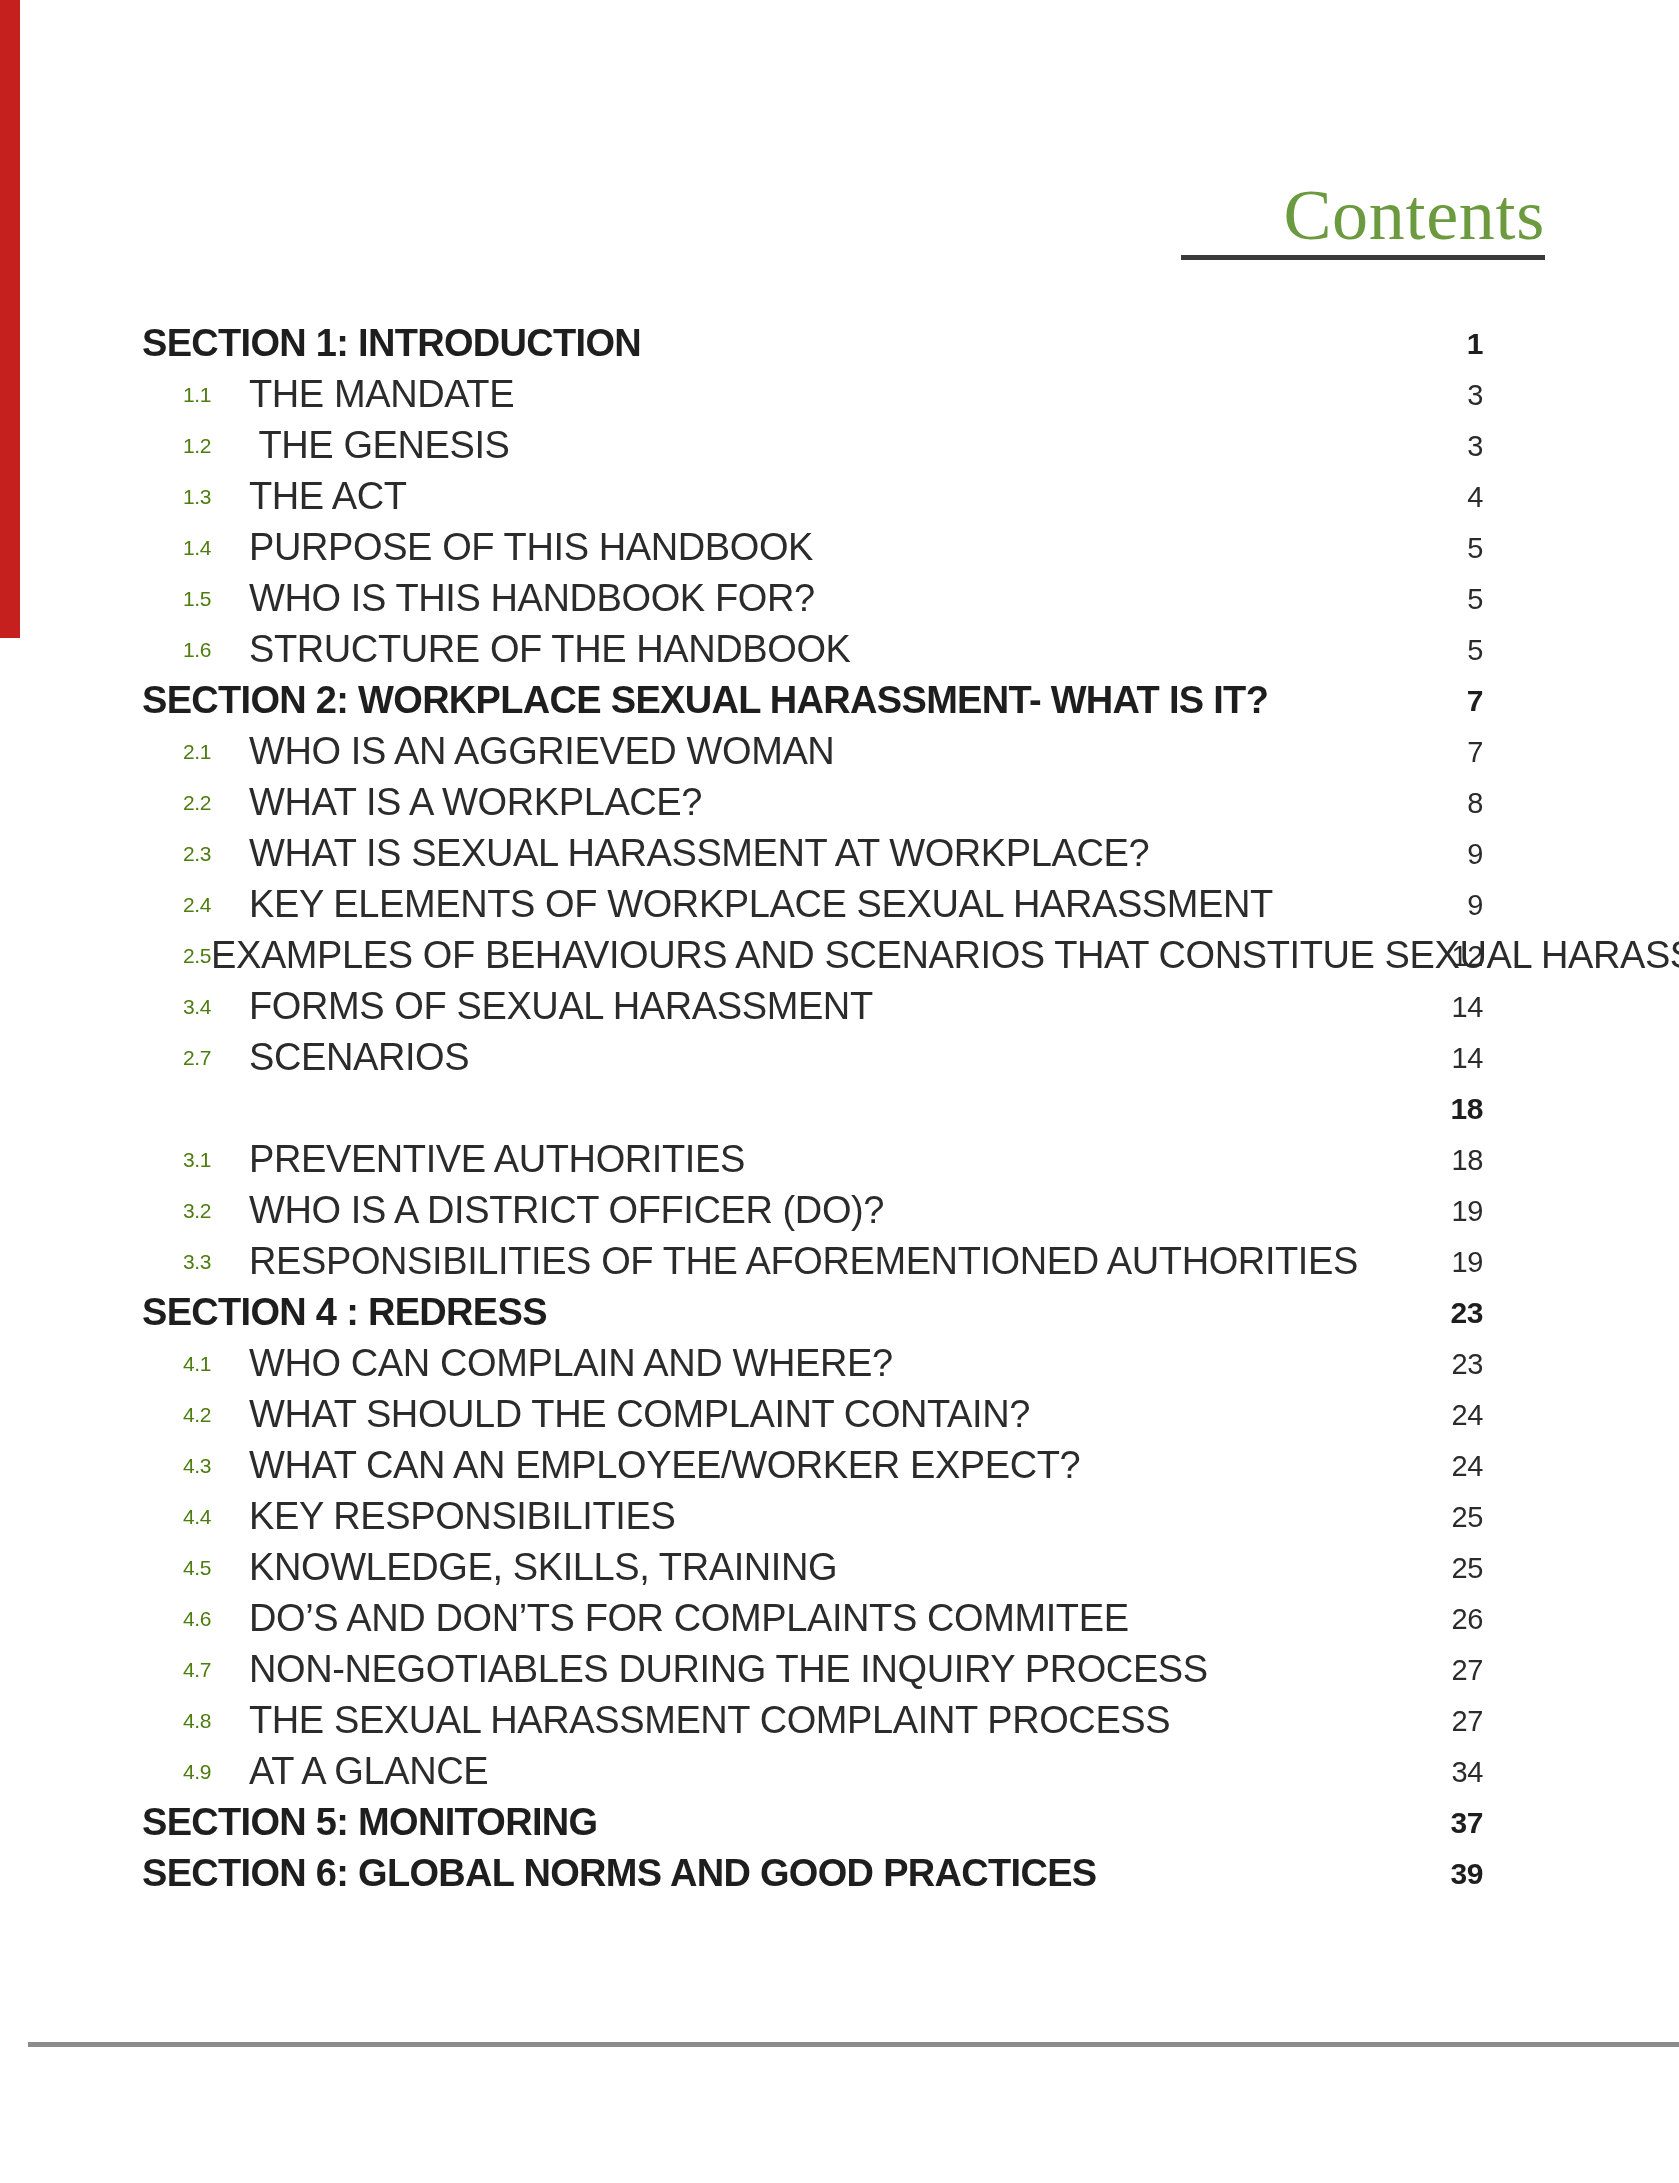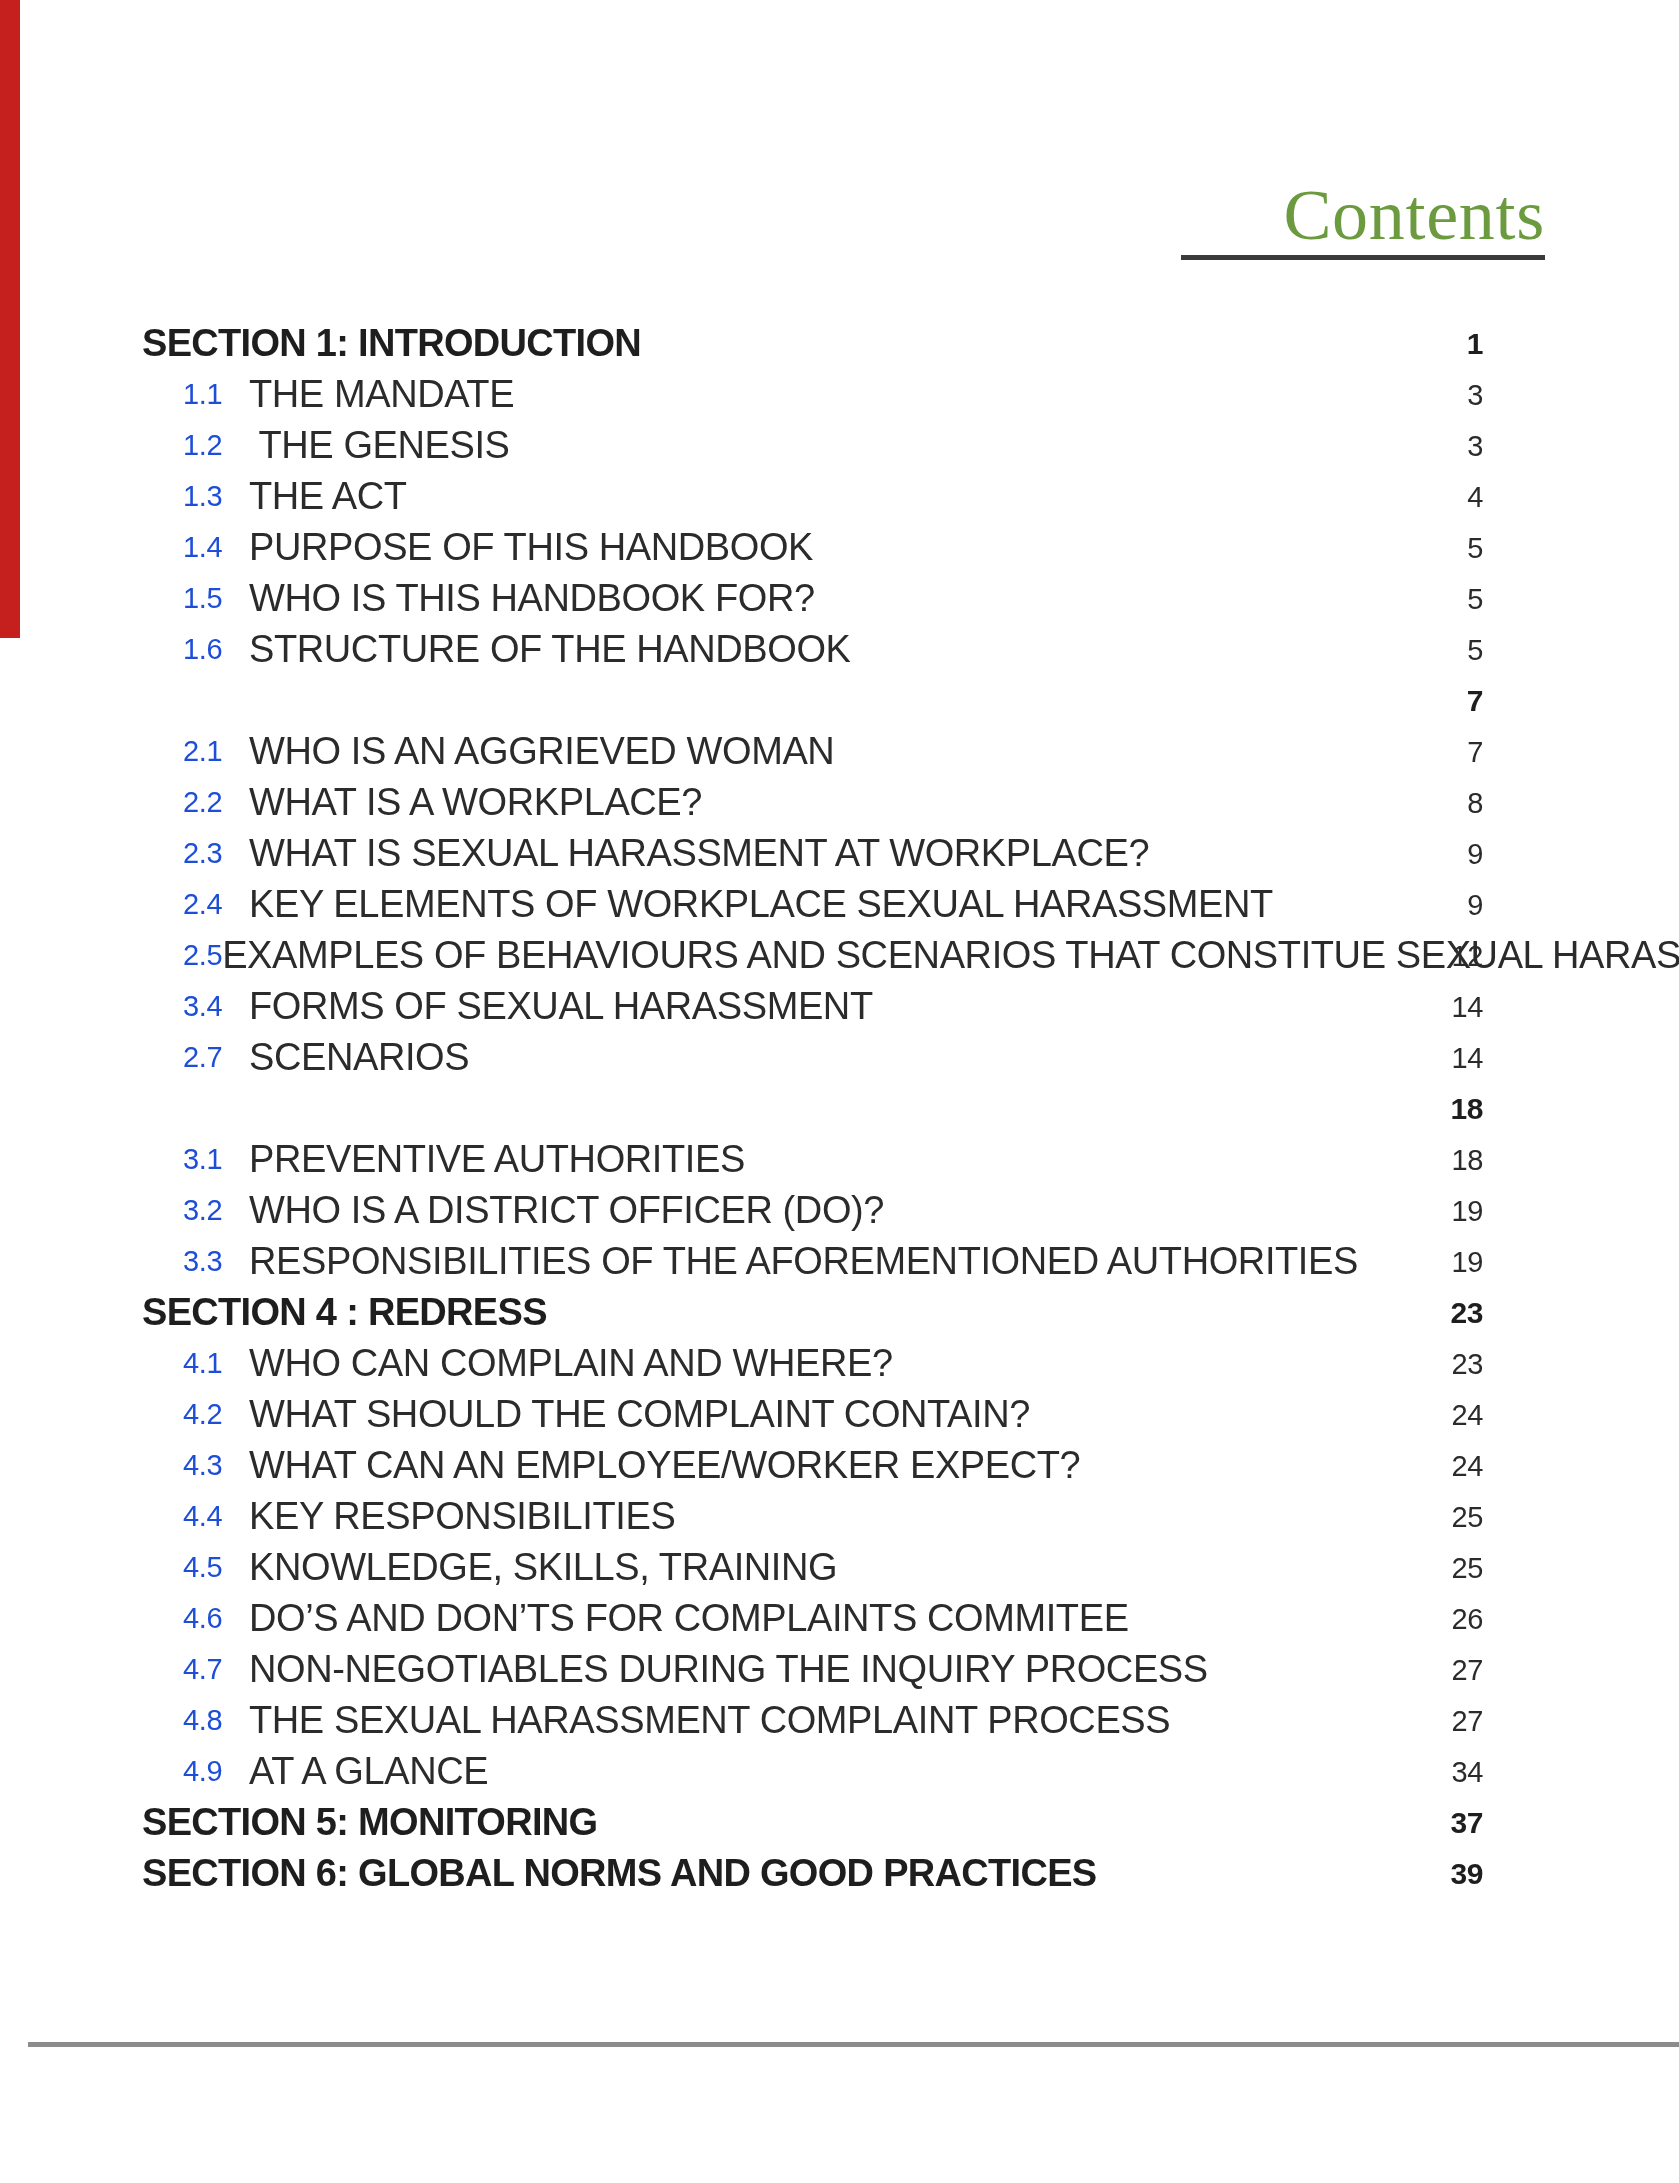--- a/index.html
+++ b/index.html
@@ -55,23 +55,23 @@
     height: 51px;
     display: flex;
     align-items: center;
     white-space: pre;
     color: #231f20;
   }
   .toc-row .num {
     display: inline-block;
     margin-left: 41px;
     width: 66px;
-    font-size: 29px;
+    font-size: 21px;
     letter-spacing: -0.4px;
-    color: #1d4ed8;
+    color: #4d7c0f;
   }
   .toc-row .lbl {
     font-size: 38px;
     letter-spacing: -0.4px;
     color: #2b2b2b;
   }
   .toc-row.section .lbl {
     font-weight: 700;
     font-size: 38px;
     letter-spacing: -0.7px;
@@ -112,21 +112,21 @@
   </div>
 
   <div class="toc">
       <div class="toc-row section"><span class="lbl">SECTION 1: INTRODUCTION</span><span class="pg">1</span></div>
       <div class="toc-row item"><span class="num">1.1</span><span class="lbl">THE MANDATE</span><span class="pg">3</span></div>
       <div class="toc-row item"><span class="num">1.2</span><span class="lbl"> THE GENESIS</span><span class="pg">3</span></div>
       <div class="toc-row item"><span class="num">1.3</span><span class="lbl">THE ACT</span><span class="pg">4</span></div>
       <div class="toc-row item"><span class="num">1.4</span><span class="lbl">PURPOSE OF THIS HANDBOOK</span><span class="pg">5</span></div>
       <div class="toc-row item"><span class="num">1.5</span><span class="lbl">WHO IS THIS HANDBOOK FOR?</span><span class="pg">5</span></div>
       <div class="toc-row item"><span class="num">1.6</span><span class="lbl">STRUCTURE OF THE HANDBOOK</span><span class="pg">5</span></div>
-      <div class="toc-row section"><span class="pg">7</span></div>
+      <div class="toc-row section"><span class="lbl">SECTION 2: WORKPLACE SEXUAL HARASSMENT- WHAT IS IT?</span><span class="pg">7</span></div>
       <div class="toc-row item"><span class="num">2.1</span><span class="lbl">WHO IS AN AGGRIEVED WOMAN</span><span class="pg">7</span></div>
       <div class="toc-row item"><span class="num">2.2</span><span class="lbl">WHAT IS A WORKPLACE?</span><span class="pg">8</span></div>
       <div class="toc-row item"><span class="num">2.3</span><span class="lbl">WHAT IS SEXUAL HARASSMENT AT WORKPLACE?</span><span class="pg">9</span></div>
       <div class="toc-row item"><span class="num">2.4</span><span class="lbl">KEY ELEMENTS OF WORKPLACE SEXUAL HARASSMENT</span><span class="pg">9</span></div>
       <div class="toc-row item"><span class="num">2.5</span><span class="lbl">EXAMPLES OF BEHAVIOURS AND SCENARIOS THAT CONSTITUE SEXUAL HARASSMENT</span><span class="pg">12</span></div>
       <div class="toc-row item"><span class="num">3.4</span><span class="lbl">FORMS OF SEXUAL HARASSMENT</span><span class="pg">14</span></div>
       <div class="toc-row item"><span class="num">2.7</span><span class="lbl">SCENARIOS</span><span class="pg">14</span></div>
       <div class="toc-row section"><span class="pg">18</span></div>
       <div class="toc-row item"><span class="num">3.1</span><span class="lbl">PREVENTIVE AUTHORITIES</span><span class="pg">18</span></div>
       <div class="toc-row item"><span class="num">3.2</span><span class="lbl">WHO IS A DISTRICT OFFICER (DO)?</span><span class="pg">19</span></div>

